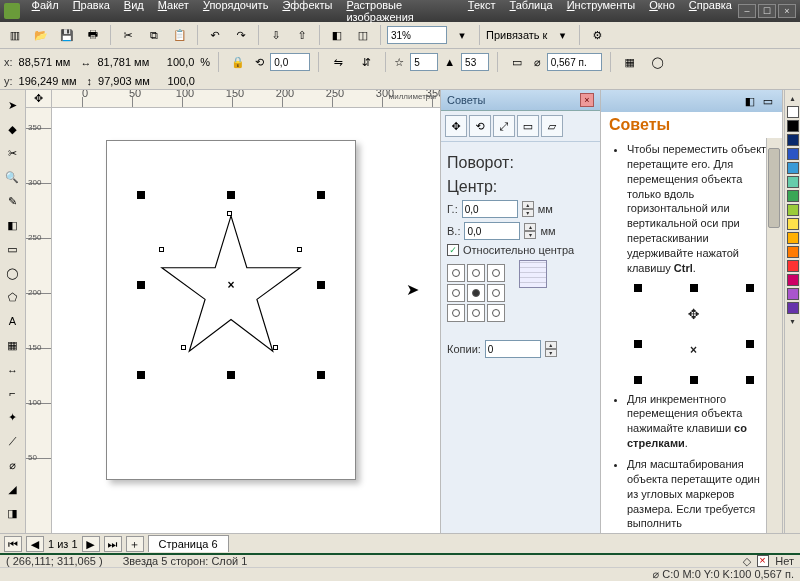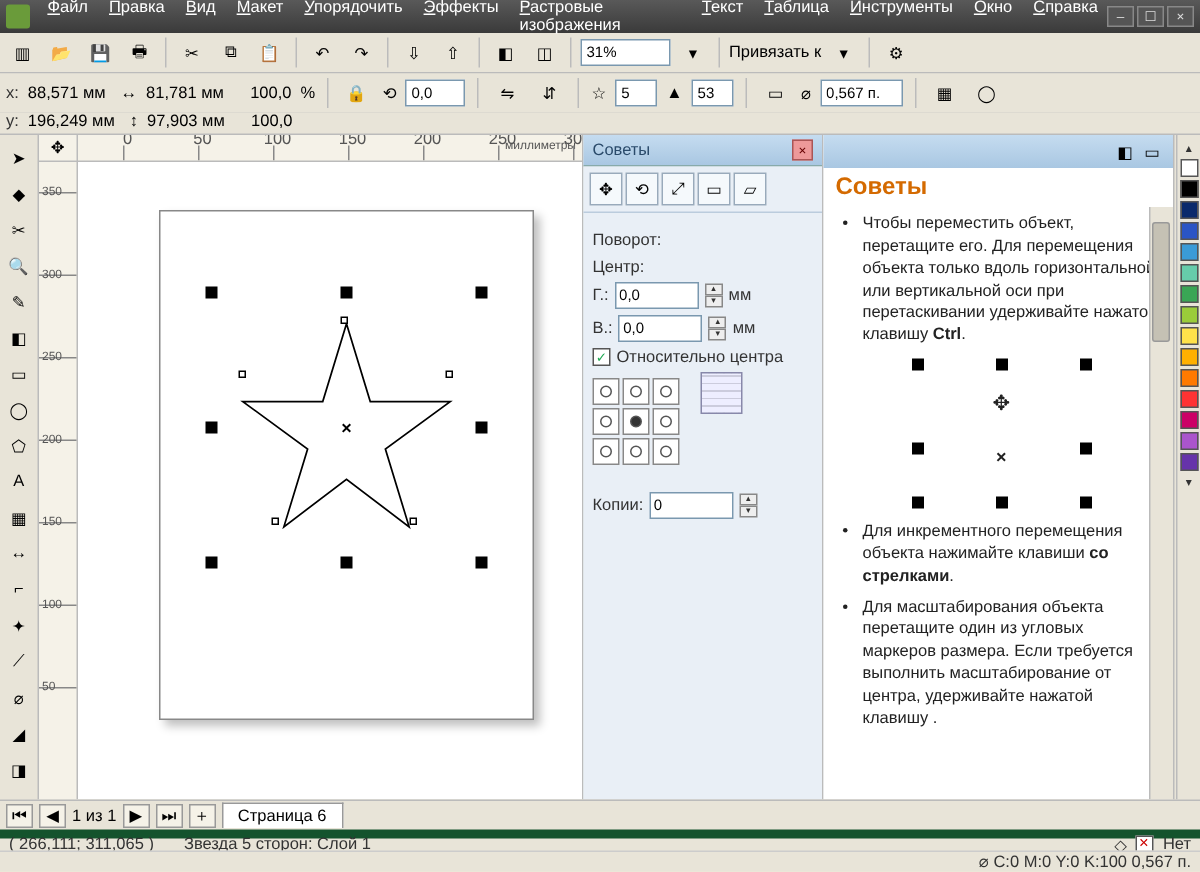--- a/index.html
+++ b/index.html
@@ -46,27 +46,27 @@
 .page { position:absolute; top:50px; left:80px; width:250px; height:340px; background:#fff; border:1px solid #888; box-shadow: 4px 4px 6px rgba(0,0,0,0.25); }
 .star-sel { position:absolute; top:105px; left:115px; width:180px; height:180px; }
 .star-sel .handle { position:absolute; width:8px; height:8px; background:#000; }
 .star-sel .center-x { position:absolute; left:50%; top:50%; transform:translate(-50%,-50%); font-size:12px; font-weight:bold;}
 .star-path { position:absolute; top:18px; left:18px; width:144px; height:144px; }
 .node { position:absolute; width:5px; height:5px; border:1px solid #000; background:#fff; }
 
 .cursor-arrow { position:absolute; top:190px; left:380px; font-size:16px; color:#000; pointer-events:none;}
 
 
-.dockers { width: 412px; display:flex; background:#e8e4d8; border-left:1px solid #bbb; }
+.dockers { width: 360px; display:flex; background:#e8e4d8; border-left:1px solid #bbb; }
 .transform-panel { width: 160px; border-right:1px solid #bbb; display:flex; flex-direction:column; background:#dce7f0; }
 .panel-header { background: linear-gradient(to bottom,#c5dcf0,#a9c7e2); padding:3px 6px; font-size:11px; color:#2a4a6a; border-bottom:1px solid #8aa; display:flex; align-items:center;}
 .panel-header .close { margin-left:auto; width:14px; height:14px; border:1px solid #a55; background:#e99; color:#600; font-size:9px; text-align:center; line-height:12px;}
 .panel-body { padding:6px; background:#e9eff6; flex:1; font-size:11px; color:#333;}
 .panel-body .row { margin:4px 0; display:flex; align-items:center; gap:4px;}
-.panel-body .sect { margin-top:6px; font-size:11px; color:#333;}
+.panel-body .sect { margin-top:6px; font-size:16px; color:#333;}
 .panel-body input[type=text] { width:56px; height:18px; border:1px solid #7a98af; padding:0 2px; font-size:10px;}
 .panel-body input.sel { background:#3a6ea5; color:#fff;}
 .anchor-grid { display:grid; grid-template-columns:repeat(3,18px); grid-template-rows:repeat(3,18px); gap:2px; margin-top:4px;}
 .anchor-grid div { border:1px solid #888; background:#fff; display:flex; align-items:center; justify-content:center;}
 .anchor-grid .radio { width:8px; height:8px; border:1px solid #555; border-radius:50%;}
 .anchor-grid .sel .radio { background:#333;}
 .apply-btn { width:100%; height:22px; margin-top:8px; background:linear-gradient(to bottom,#eef,#cde); border:1px solid #6a8ab0; border-radius:3px; color:#234; font-size:11px;}
 .mode-icons { display:flex; gap:2px; padding:4px; background:#e9eff6; border-bottom:1px solid #bcd;}
 .mode-icons div { width:22px; height:22px; border:1px solid #9ab; background:#f5f9fc; display:flex; align-items:center; justify-content:center;}
 .calendar-ico { width:28px; height:28px; background:repeating-linear-gradient(0deg,#eef 0 4px,#ccd 4px 5px),repeating-linear-gradient(90deg,#eef 0 4px,#ccd 4px 5px); border:1px solid #88a;}
@@ -91,21 +91,21 @@
 
 
 .palette { position:absolute; top:90px; right:0; bottom:48px; width:16px; background:#e8e4d8; border-left:1px solid #bbb; display:flex; flex-direction:column; align-items:center; padding-top:2px;}
 .palette .sw { width:12px; height:12px; margin:1px; border:1px solid #555;}
 .palette .arrow { font-size:8px; color:#333; margin:2px 0;}
 
 
 .pagebar { position:absolute; bottom:28px; left:0; right:0; height:20px; background:#e8e4d8; border-top:1px solid #bbb; display:flex; align-items:center; font-size:10px; padding:0 4px; gap:4px;}
 .pagebar .nav { width:18px; height:16px; border:1px solid #999; background:#f5f2e8; text-align:center; line-height:14px;}
 .pagebar .tab { padding:2px 10px; background:#fff; border:1px solid #999; border-bottom:none;}
-.statusbar { position:absolute; bottom:14px; left:0; right:0; height:14px; background:#e8e4d8; border-top:6px solid #14532d; display:flex; align-items:center; font-size:10px; padding:0 6px; gap:20px; color:#333;}
+.statusbar { position:absolute; bottom:14px; left:0; right:0; height:14px; background:#e8e4d8; border-top:2px solid #14532d; display:flex; align-items:center; font-size:10px; padding:0 6px; gap:20px; color:#333;}
 .statusbar .right { margin-left:auto; display:flex; align-items:center; gap:6px;}
 .colorinfo { position:absolute; bottom:0; left:0; right:0; height:14px; background:#e8e4d8; border-top:1px solid #ccc; font-size:10px; padding:0 6px; color:#333; display:flex; align-items:center;}
 .colorinfo .right { margin-left:auto;}
 
 .chk { width:12px; height:12px; border:1px solid #555; background:#fff; display:inline-flex; align-items:center; justify-content:center; font-size:9px; color:#2a5;}
 </style>
 </head>
 <body>
 
 <div class="titlebar">

